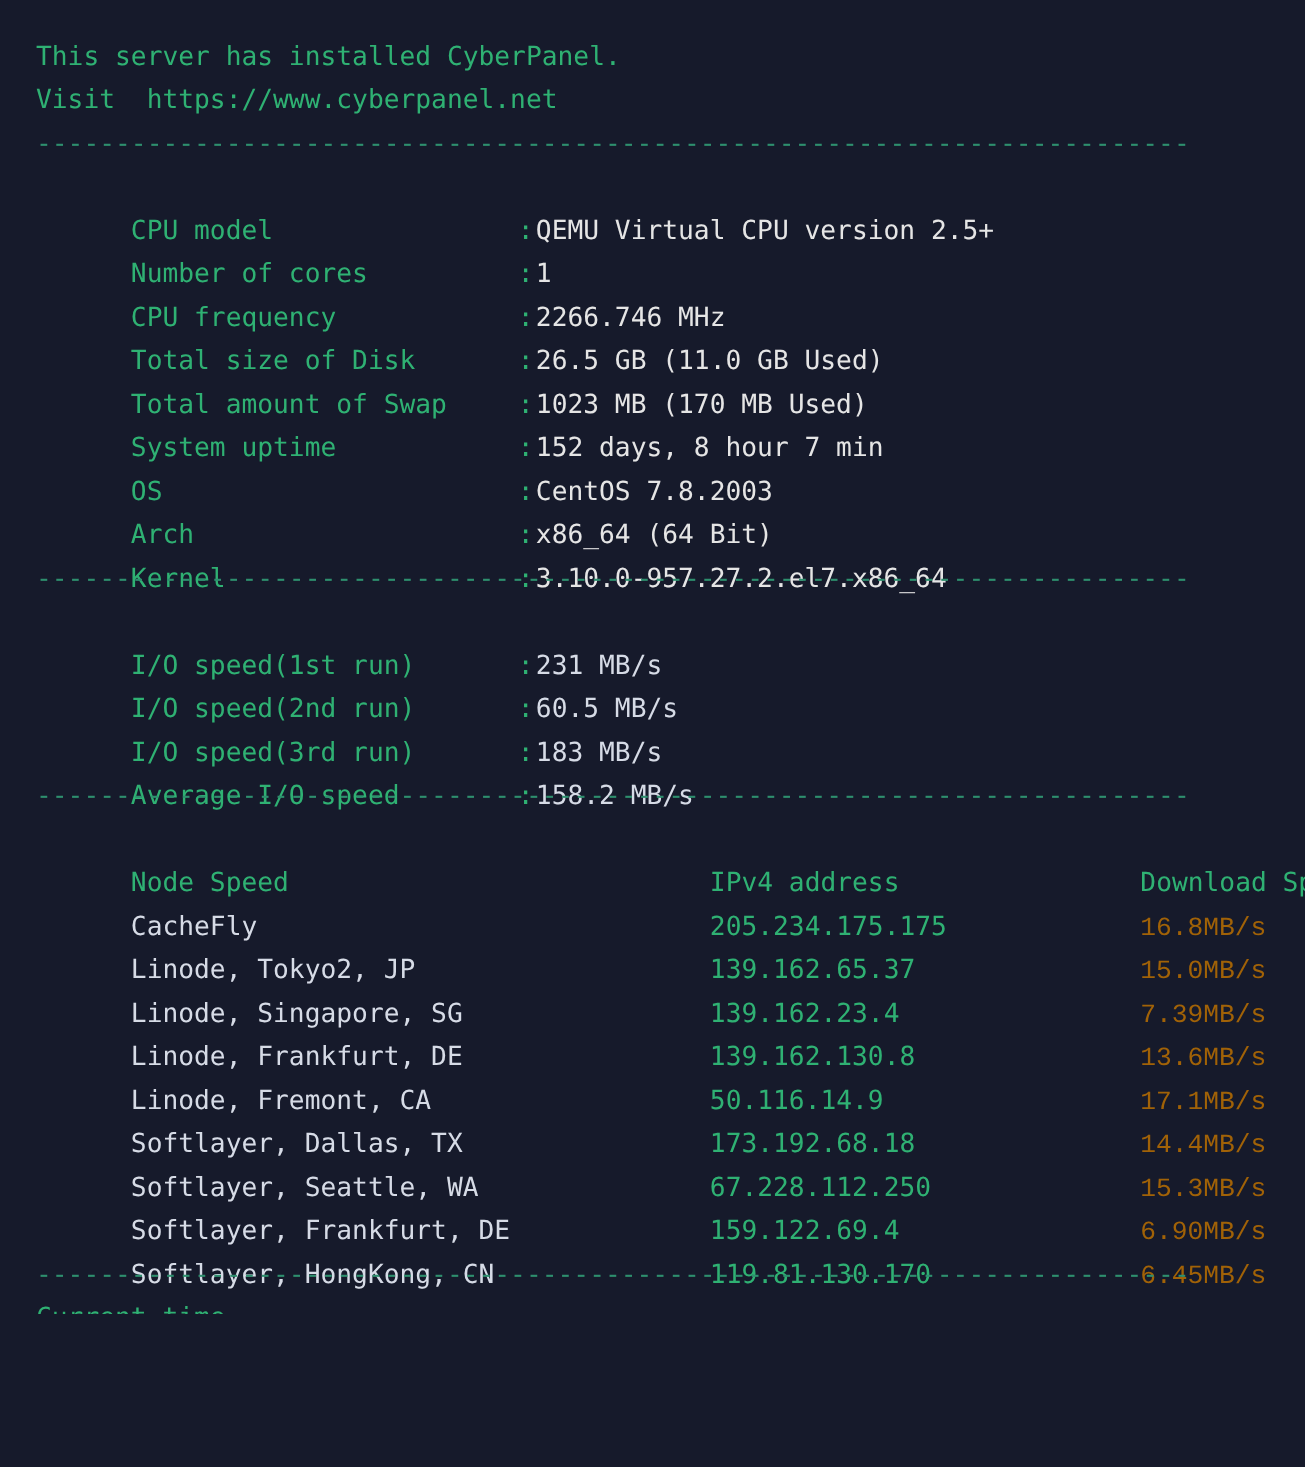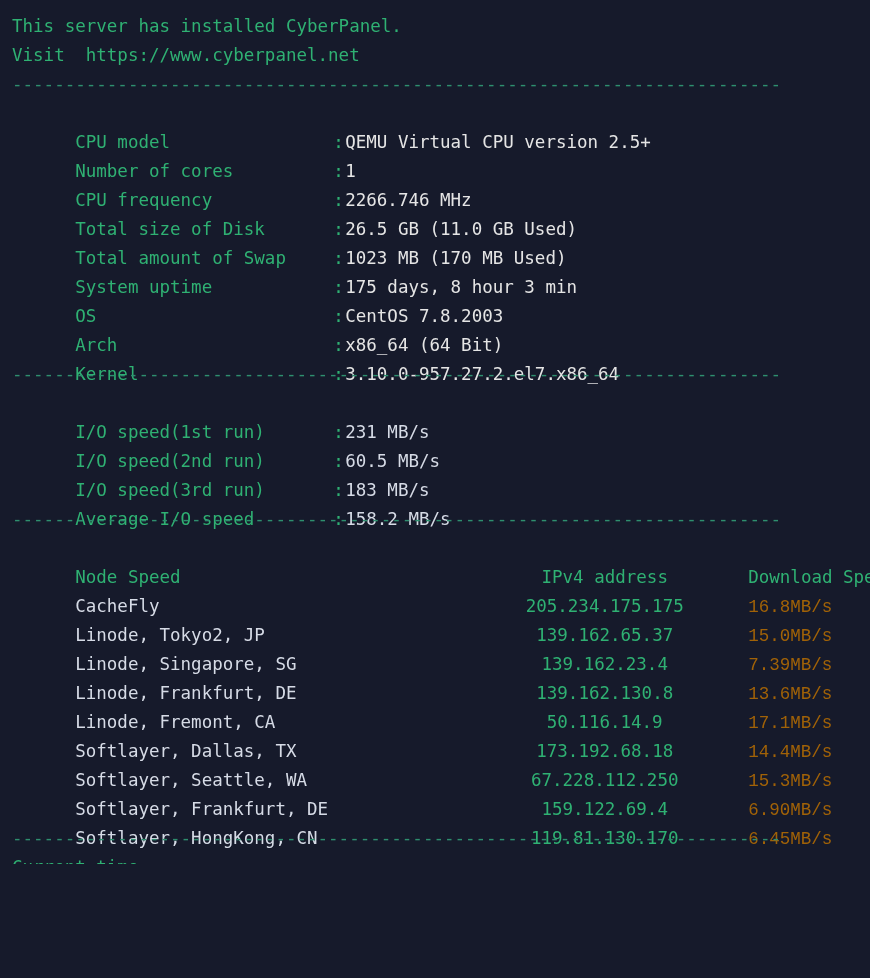--- a/index.html
+++ b/index.html
@@ -10,21 +10,21 @@
   #terminal {
     position: relative;
     width: 870px;
     height: 978px;
     background: #161a2b;
     overflow: hidden;
     font-family: "DejaVu Sans Mono", "Liberation Mono", monospace;
     font-size: 17.5px;
     line-height: 29px;
     letter-spacing: 0px;
-    padding: 0;
+    padding: 12px;
     box-sizing: border-box;
   }
   .screen {
     padding: 12px 0 0 12px;
   }
   .line {
     height: 29px;
     white-space: pre;
     display: block;
   }
@@ -41,21 +41,21 @@
   
   .kv { display: block; height: 29px; white-space: pre; }
   .kv .k   { display: inline-block; width: 258px; color: #2fb173; }
   .kv .c   { display: inline-block; width: 12px; color: #2fb173; }
   .kv .v   { color: #e5e5e5; }
   .kv .v.plain { color: #d6dbe6; }
 
   
   .row { display: block; height: 29px; white-space: pre; }
   .row .c1 { display: inline-block; width: 386px; }
-  .row .c2 { display: inline-block; width: 287px; text-align: center; }
+  .row .c2 { display: inline-block; width: 287px; }
   .row .c3 { display: inline-block; }
   .hdr .c1, .hdr .c2, .hdr .c3 { color: #2fb173; }
   .body .c1 { color: #d6dbe6; }
   .body .c2 { color: #2fb173; }
   .body .c3 { color: #a16207; font-family: Liberation Mono, monospace; }
 
   .clipped {
     height: 11px;
     overflow: hidden;
     display: block;
@@ -82,21 +82,21 @@
     <span class="kv">
       <span class="k">CPU frequency</span><span class="c">:</span><span class="v">2266.746 MHz</span>
     </span>
     <span class="kv">
       <span class="k">Total size of Disk</span><span class="c">:</span><span class="v">26.5 GB (11.0 GB Used)</span>
     </span>
     <span class="kv">
       <span class="k">Total amount of Swap</span><span class="c">:</span><span class="v">1023 MB (170 MB Used)</span>
     </span>
     <span class="kv">
-      <span class="k">System uptime</span><span class="c">:</span><span class="v">175 days, 8 hour 3 min</span>
+      <span class="k">System uptime</span><span class="c">:</span><span class="v">152 days, 8 hour 7 min</span>
     </span>
     <span class="kv">
       <span class="k">OS</span><span class="c">:</span><span class="v">CentOS 7.8.2003</span>
     </span>
     <span class="kv">
       <span class="k">Arch</span><span class="c">:</span><span class="v">x86_64 (64 Bit)</span>
     </span>
     <span class="kv">
       <span class="k">Kernel</span><span class="c">:</span><span class="v">3.10.0-957.27.2.el7.x86_64</span>
     </span>

